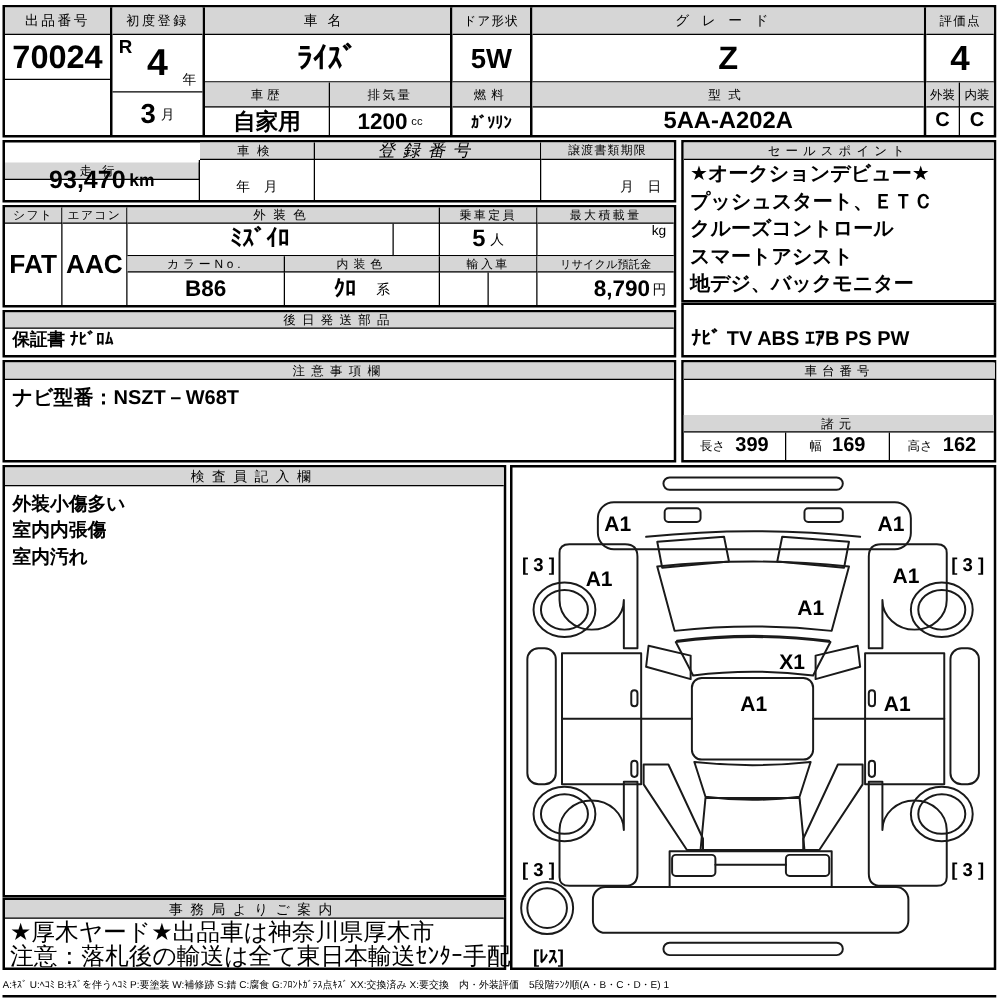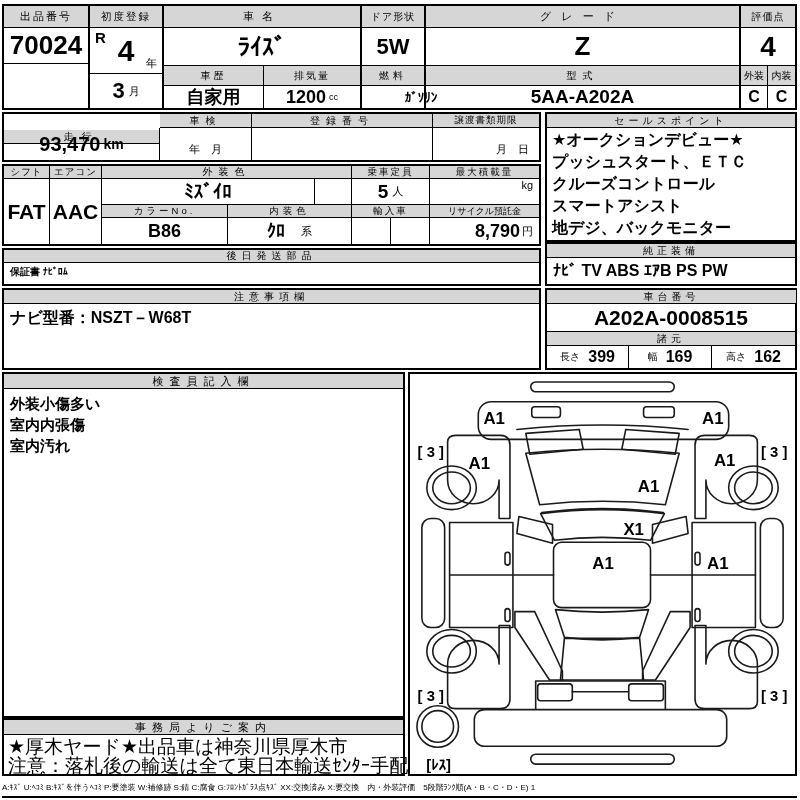--- a/index.html
+++ b/index.html
@@ -53,21 +53,21 @@
       <div class="a v" style="left:100px;top:80px;width:96px;height:22px;">
         <span style="font-size:18px;">1200</span>
         <span class="un" style="font-size:9px;margin-left:3px;">cc</span>
       </div>
     </div>
 
     <div class="a br2" style="left:358px;top:0;width:64px;height:102px;">
       <div class="a h bb" style="left:0;top:0;width:62px;height:22px;font-size:10px;letter-spacing:1px;">ドア形状</div>
       <div class="a v bb" style="left:0;top:22px;width:62px;height:38px;font-size:22px;">5W</div>
       <div class="a h bb" style="left:0;top:60px;width:62px;height:20px;font-size:10px;letter-spacing:4px;">燃料</div>
-      <div class="a v" style="left:0;top:80px;width:62px;height:22px;font-size:13px;margin-left:28px;">ｶﾞｿﾘﾝ</div>
+      <div class="a v" style="left:0;top:80px;width:62px;height:22px;font-size:13px;">ｶﾞｿﾘﾝ</div>
     </div>
 
     <div class="a br2" style="left:422px;top:0;width:315px;height:102px;">
       <div class="a h bb" style="left:0;top:0;width:313px;height:22px;letter-spacing:10px;">グレード</div>
       <div class="a v bb" style="left:0;top:22px;width:313px;height:38px;font-size:26px;">Z</div>
       <div class="a h bb" style="left:0;top:60px;width:313px;height:20px;font-size:10px;letter-spacing:6px;">型式</div>
       <div class="a v" style="left:0;top:80px;width:313px;height:22px;font-size:19px;">5AA-A202A</div>
     </div>
 
     <div class="a" style="left:737px;top:0;width:54px;height:102px;">
@@ -83,41 +83,40 @@
   <div class="c" style="left:2px;top:112px;width:539px;height:50px;">
     <div class="a h br bb" style="left:0;top:16px;width:156px;height:14px;font-size:10px;letter-spacing:8px;">走行</div>
     <div class="a v br" style="left:0;top:14px;width:156px;height:32px;">
       <span style="font-size:20px;">93,470</span>
       <span style="font-size:14px;margin-left:3px;">km</span>
     </div>
     <div class="a h br bb" style="left:156px;top:0;width:92px;height:14px;font-size:10px;letter-spacing:6px;">車検</div>
     <div class="a br" style="left:156px;top:14px;width:92px;height:32px;display:flex;align-items:flex-end;justify-content:center;padding-bottom:3px;font-size:11px;">
       <span>年　月</span>
     </div>
-    <div class="a h br bb" style="left:248px;top:0;width:181px;height:14px;font-size:10px;letter-spacing:6px;">登録番号</div>
+    <div class="a h br bb" style="left:248px;top:0;width:181px;height:14px;font-size:14px;letter-spacing:6px;font-style:italic;">登録番号</div>
     <div class="a br" style="left:248px;top:14px;width:181px;height:32px;"></div>
     <div class="a h bb" style="left:429px;top:0;width:106px;height:14px;font-size:9.5px;letter-spacing:1px;">譲渡書類期限</div>
     <div class="a" style="left:429px;top:14px;width:106px;height:32px;display:flex;align-items:flex-end;justify-content:flex-end;padding:0 10px 3px 0;font-size:11px;">
       <span>月　日</span>
     </div>
   </div>
 
   <div class="c" style="left:545px;top:112px;width:252px;height:130px;">
     <div class="a h bb" style="left:0;top:0;width:248px;height:14px;font-size:10px;letter-spacing:4px;">セールスポイント</div>
     <div class="a lines" style="left:0;top:15px;width:248px;height:110px;padding:0 5px;">
       <p>★オークションデビュー★</p>
       <p>プッシュスタート、ＥＴＣ</p>
       <p>クルーズコントロール</p>
       <p>スマートアシスト</p>
       <p>地デジ、バックモニター</p>
     </div>
   </div>
 
   <div class="c" style="left:545px;top:242px;width:252px;height:44px;">
-    <div class="a h bb" style="left:0;top:0;width:248px;height:14px;font-size:10px;letter-spacing:4px;">純正装備</div>
     <div class="a v left" style="left:0;top:14px;width:248px;height:26px;font-size:16px;padding-left:6px;">ﾅﾋﾞ TV ABS ｴｱB PS PW</div>
   </div>
 
   <div class="c" style="left:2px;top:164px;width:539px;height:82px;">
     <div class="a h br bb" style="left:0;top:0;width:46px;height:13px;font-size:9.5px;letter-spacing:1px;">シフト</div>
     <div class="a v br" style="left:0;top:13px;width:46px;height:65px;font-size:21px;text-align:right;">FAT</div>
     <div class="a h br bb" style="left:46px;top:0;width:52px;height:13px;font-size:9.5px;letter-spacing:1px;">エアコン</div>
     <div class="a v br" style="left:46px;top:13px;width:52px;height:65px;font-size:21px;">AAC</div>
     <div class="a h br bb" style="left:98px;top:0;width:250px;height:13px;font-size:10px;letter-spacing:6px;">外装色</div>
     <div class="a v br bb" style="left:98px;top:13px;width:213px;height:26px;font-size:19px;">ﾐｽﾞｲﾛ</div>
@@ -144,31 +143,30 @@
     <div class="a br" style="left:387px;top:52px;width:39px;height:26px;"></div>
     <div class="a h bb" style="left:426px;top:39px;width:109px;height:13px;font-size:9px;letter-spacing:0;">リサイクル預託金</div>
     <div class="a v" style="left:426px;top:52px;width:109px;height:26px;justify-content:flex-end;padding-right:6px;">
       <span style="font-size:18px;">8,790</span>
       <span class="un" style="margin-left:2px;">円</span>
     </div>
   </div>
 
   <div class="c" style="left:2px;top:248px;width:539px;height:38px;">
     <div class="a h bb" style="left:0;top:0;width:535px;height:13px;font-size:10px;letter-spacing:5px;">後日発送部品</div>
-    <div class="a v left" style="left:0;top:13px;width:535px;height:18px;font-size:10px;padding-left:6px;">保証書 ﾅﾋﾞﾛﾑ</div>
+    <div class="a v left" style="left:0;top:13px;width:535px;height:18px;font-size:14px;padding-left:6px;">保証書 ﾅﾋﾞﾛﾑ</div>
   </div>
 
   <div class="c" style="left:2px;top:288px;width:539px;height:82px;">
     <div class="a h bb" style="left:0;top:0;width:535px;height:14px;font-size:10px;letter-spacing:5px;">注意事項欄</div>
     <div class="a" style="left:0;top:14px;width:535px;height:64px;font-weight:bold;font-size:16px;padding:4px 6px;">ナビ型番：NSZT－W68T</div>
   </div>
 
   <div class="c" style="left:545px;top:288px;width:252px;height:82px;">
     <div class="a h bb" style="left:0;top:0;width:249px;height:14px;font-size:10px;letter-spacing:4px;">車台番号</div>
-    <div class="a v bb" style="left:0;top:14px;width:248px;height:28px;font-size:21px;">A202A-0008515</div>
     <div class="a h bb" style="left:0;top:42px;width:248px;height:14px;font-size:10px;letter-spacing:4px;">諸元</div>
     <div class="a v br" style="left:0;top:56px;width:82px;height:22px;">
       <span style="font-size:10px;font-weight:normal;">長さ</span>
       <span style="font-size:16px;margin-left:8px;">399</span>
     </div>
     <div class="a v br" style="left:82px;top:56px;width:83px;height:22px;">
       <span style="font-size:10px;font-weight:normal;">幅</span>
       <span style="font-size:16px;margin-left:8px;">169</span>
     </div>
     <div class="a v" style="left:165px;top:56px;width:83px;height:22px;">

